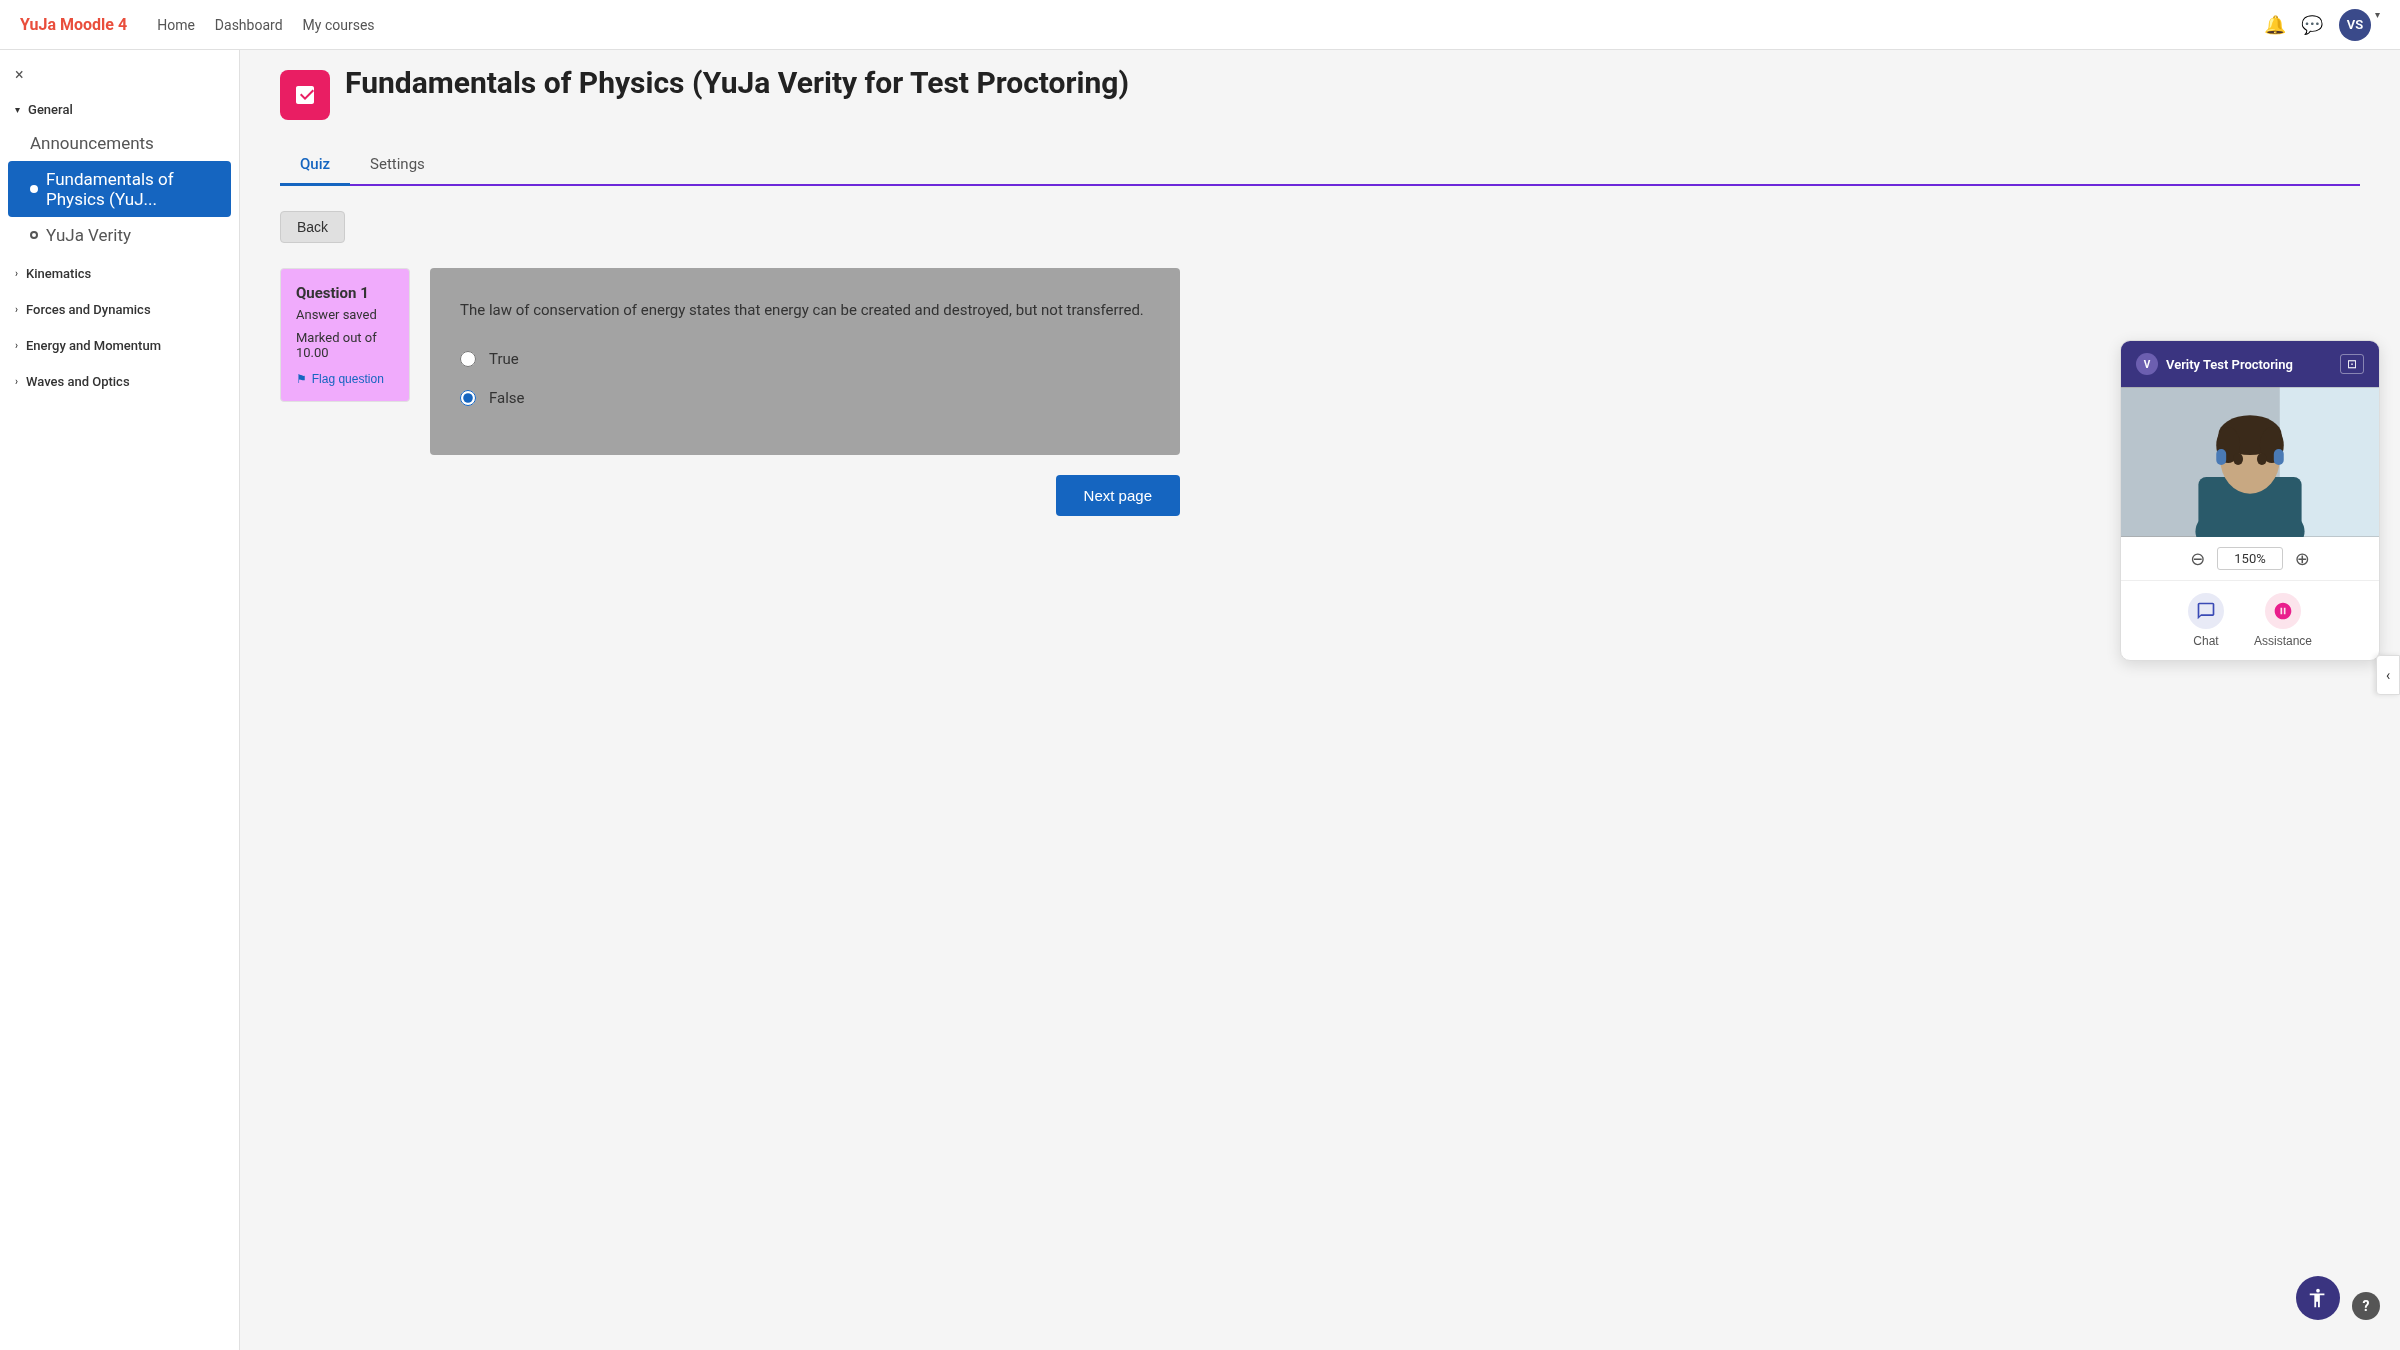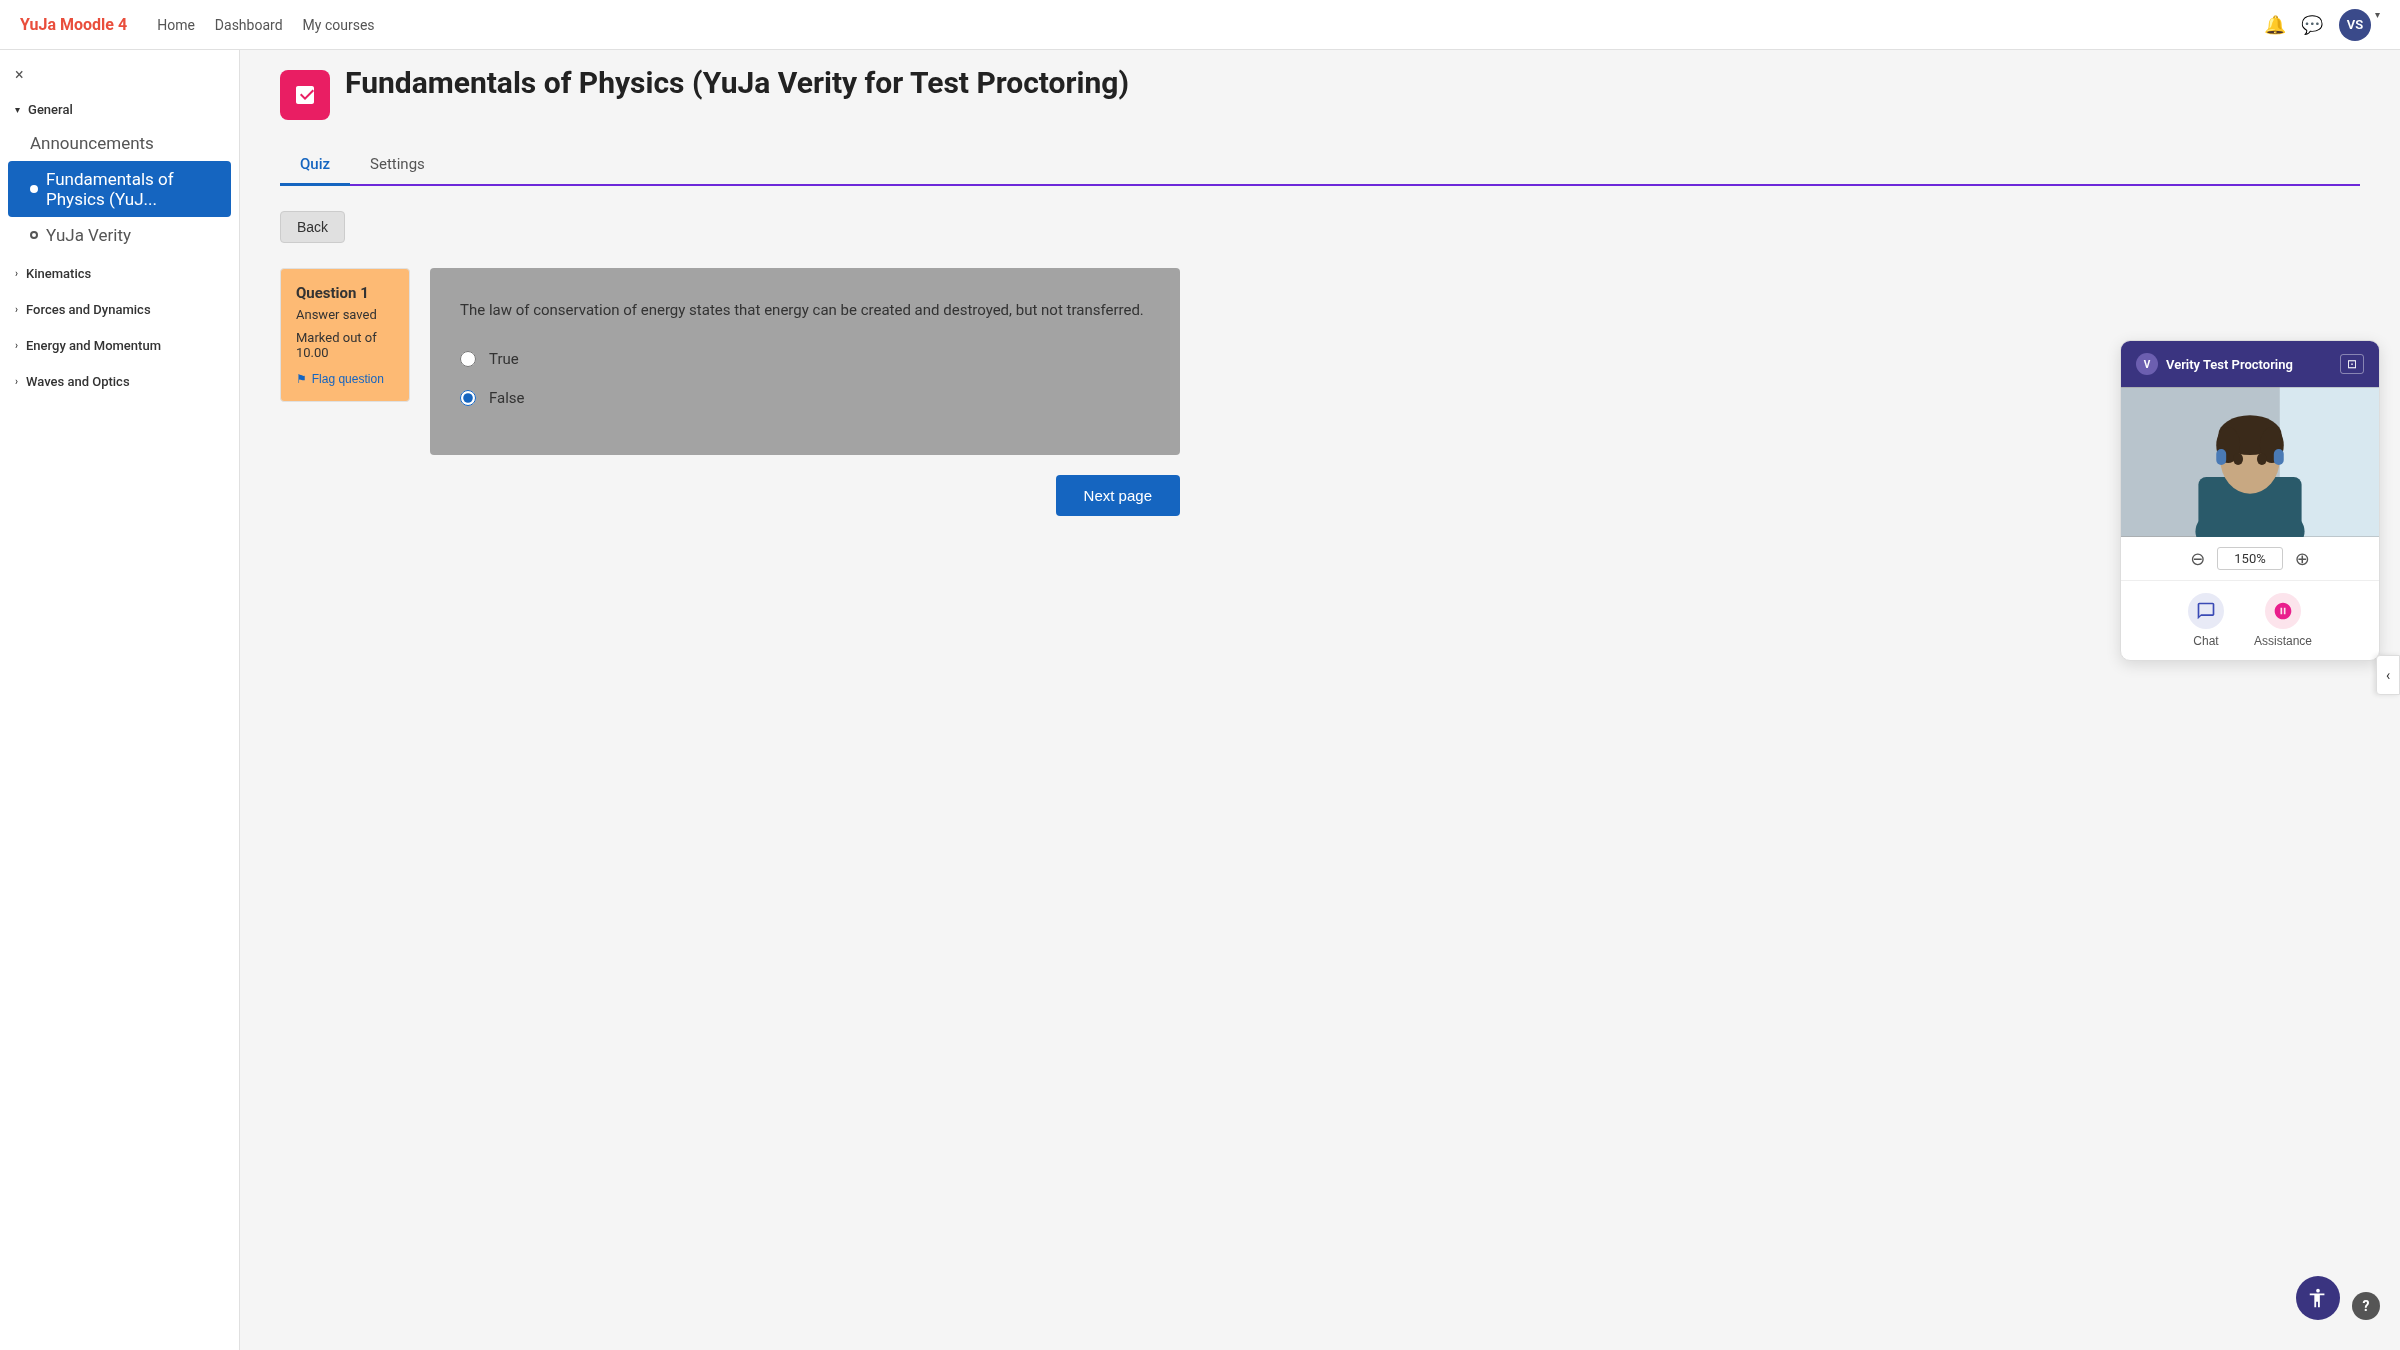--- a/index.html
+++ b/index.html
@@ -75,21 +75,21 @@
     
     .back-btn {
       background: #e0e0e0; border: 1px solid #ccc; border-radius: 4px;
       padding: 7px 16px; cursor: pointer; font-size: 14px; color: #333; margin-bottom: 25px;
     }
 
     
     .quiz-area { display: flex; gap: 20px; max-width: 900px; }
 
     .question-info {
-      width: 130px; min-width: 130px; background: #fdba74; border: 1px solid #e0e0e0;
+      width: 130px; min-width: 130px; background: #f0abfc; border: 1px solid #e0e0e0;
       border-radius: 4px; padding: 15px; font-size: 13px; align-self: flex-start;
     }
     .question-info .q-num { font-weight: 700; font-size: 15px; margin-bottom: 5px; }
     .question-info .q-status { color: #333; margin-bottom: 8px; }
     .question-info .q-mark { color: #333; margin-bottom: 12px; }
     .flag-question {
       display: flex; align-items: center; gap: 5px; color: #1565c0; cursor: pointer; font-size: 12px;
       background: none; border: none; padding: 0;
     }
 

